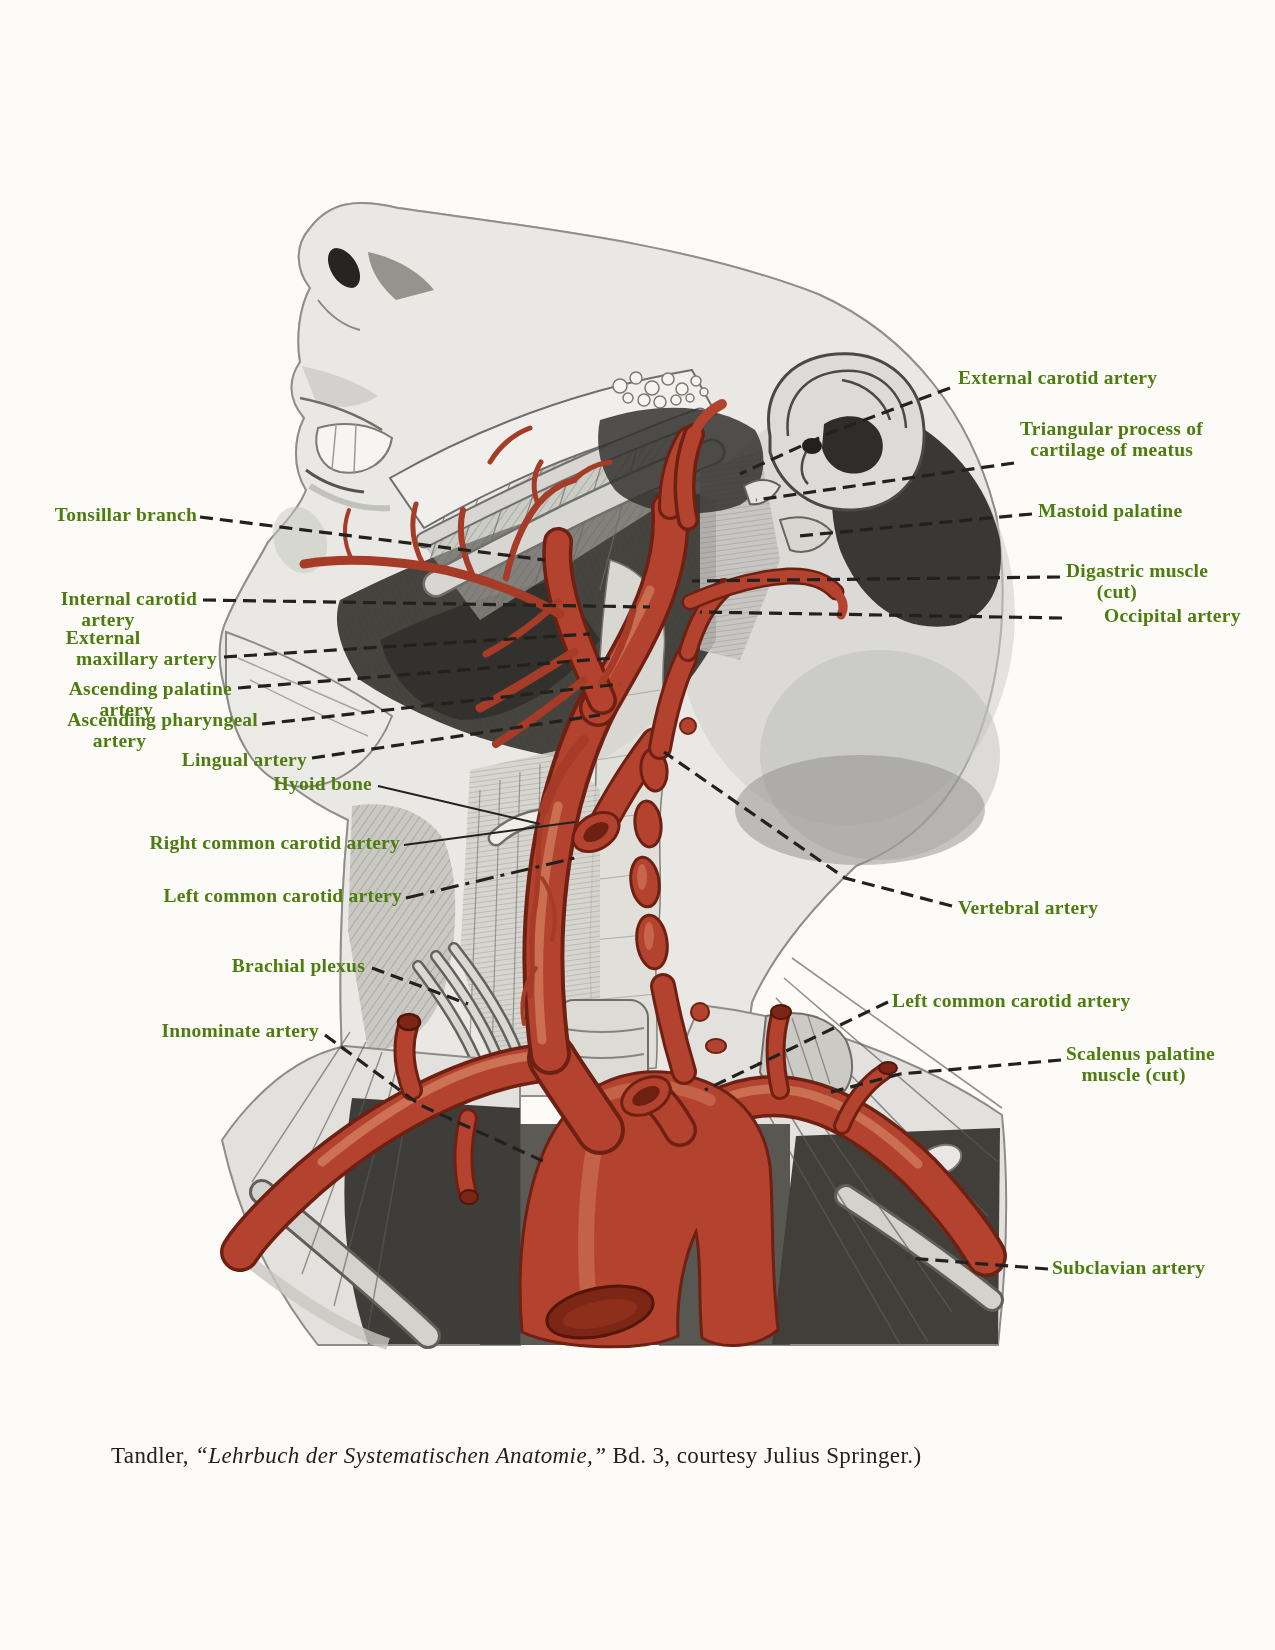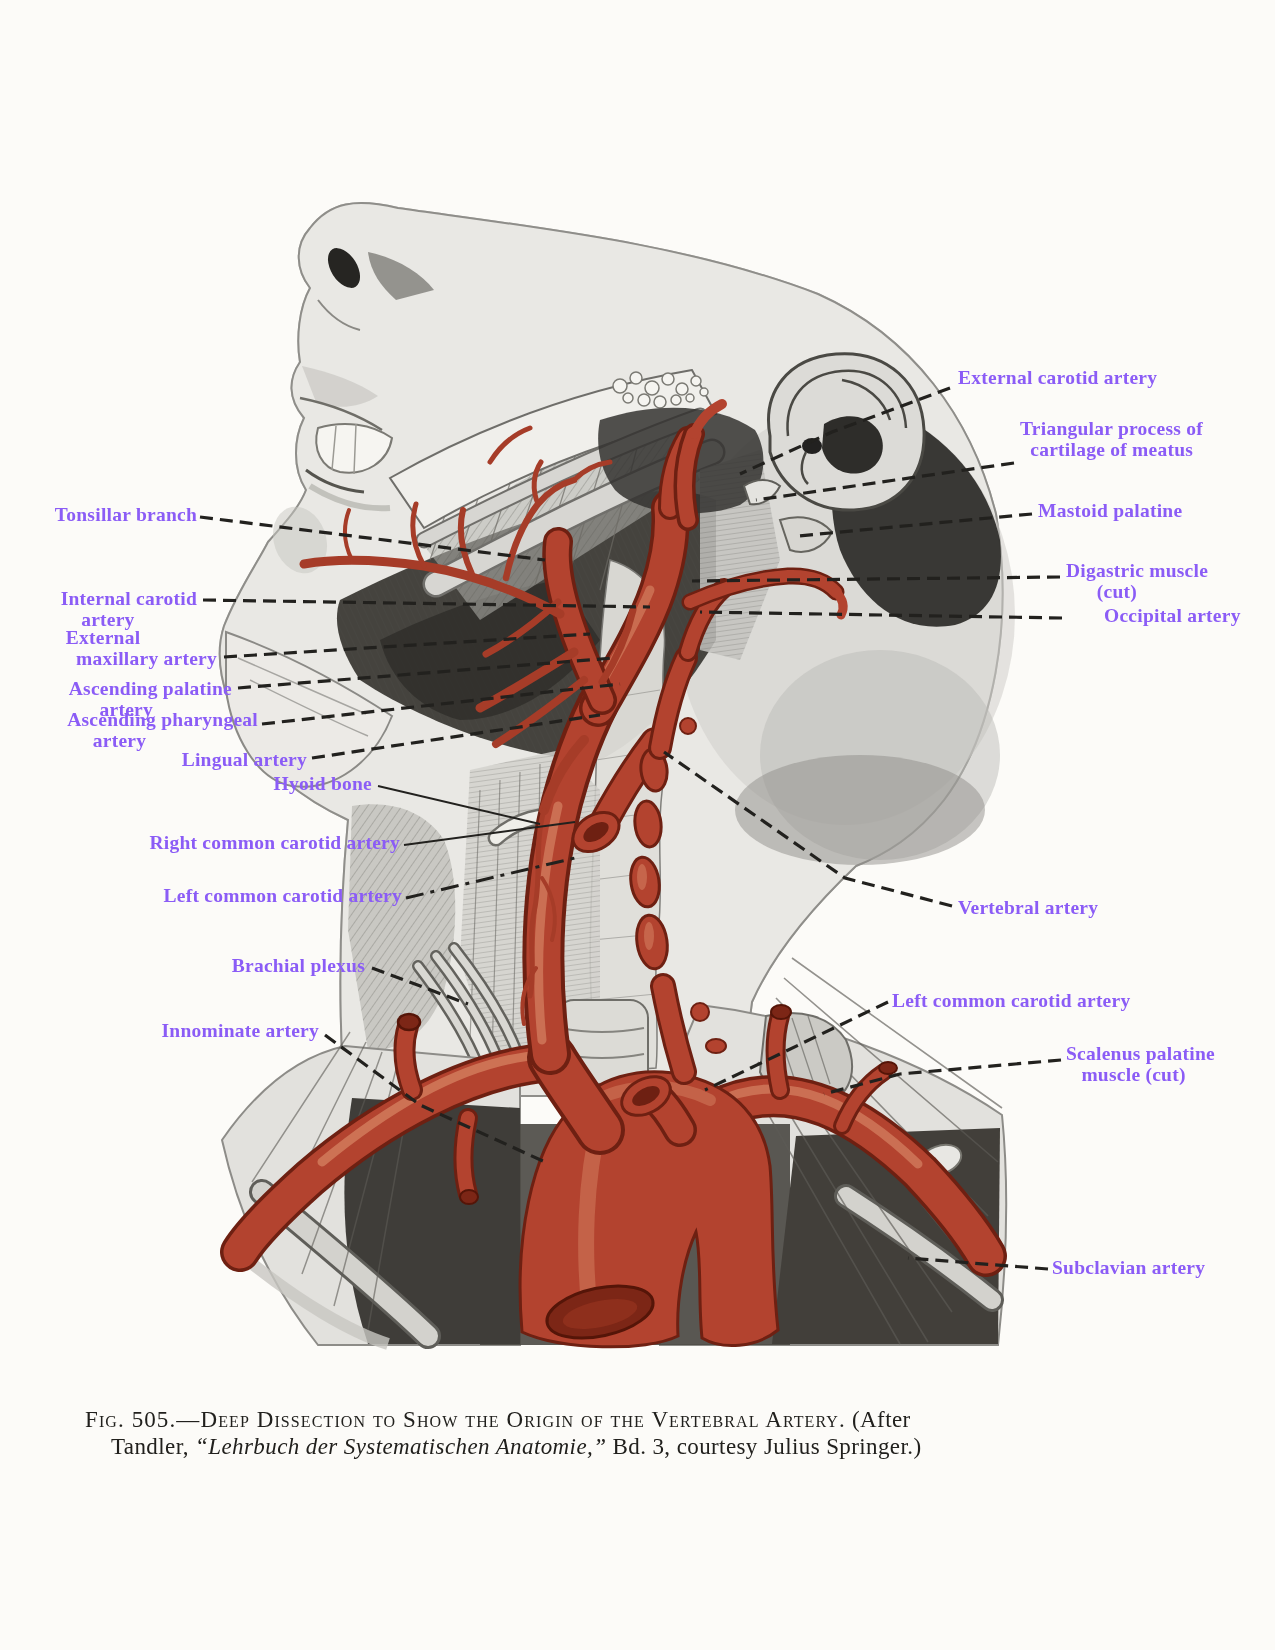--- a/index.html
+++ b/index.html
@@ -8,36 +8,36 @@
     width:1275px;height:1650px;
     background:#fcfbf8;
     font-family:"Liberation Serif","DejaVu Serif",serif;
     overflow:hidden;
   }
   .art{position:absolute;left:0;top:0;}
   .lbl{
     position:absolute;
     font-size:19.5px;
     font-weight:bold;
-    color:#8b5cf6;
+    color:#4d7c0f;
     letter-spacing:.25px;
     line-height:20.5px;
     white-space:pre;
   }
   .lbl.right-col{text-align:left;}
   .lbl.left-col{text-align:left;}
   .caption{
     position:absolute;
     left:85px;top:1406px;width:1125px;
     color:#21201d;
     font-size:23px;line-height:27px;
     letter-spacing:.4px;
   }
   .caption .sc{font-variant:small-caps;letter-spacing:1.1px;}
-  .cap-line2{margin-left:26px;}
+  .cap-line2{margin-left:26px;margin-top:36px;}
 </style>
 </head>
 <body>
 
 <div class="page">
 
 <svg class="art" width="1275" height="1650" viewBox="0 0 1275 1650">
   <defs>
     <pattern id="hA" patternUnits="userSpaceOnUse" width="7" height="7" patternTransform="rotate(35)">
       <path d="M0 0 L0 7" stroke="#57554f" stroke-width="1.1" opacity="0.5"></path>
@@ -344,17 +344,16 @@
 <div class="lbl right-col" style="top:561px;  left:1066px">Digastric muscle
       (cut)</div>
 <div class="lbl right-col" style="top:606px;  left:1104px">Occipital artery</div>
 <div class="lbl right-col" style="top:898px;  left:958px">Vertebral artery</div>
 <div class="lbl right-col" style="top:991px;  left:892px">Left common carotid artery</div>
 <div class="lbl right-col" style="top:1044px; left:1066px">Scalenus palatine
    muscle (cut)</div>
 <div class="lbl right-col" style="top:1258px; left:1052px">Subclavian artery</div>
 
 <div class="caption">
-  <div class="cap-line1"><span class="sc">Fig. 505.—Deep Dissection to Show the Origin of the Vertebral Artery.</span><span>  (After</span></div>
   <div class="cap-line2"><span>Tandler, </span><i>“Lehrbuch der Systematischen Anatomie,”</i><span> Bd. 3, courtesy Julius Springer.)</span></div>
 </div>
 
 </div>
 
 </body></html>

